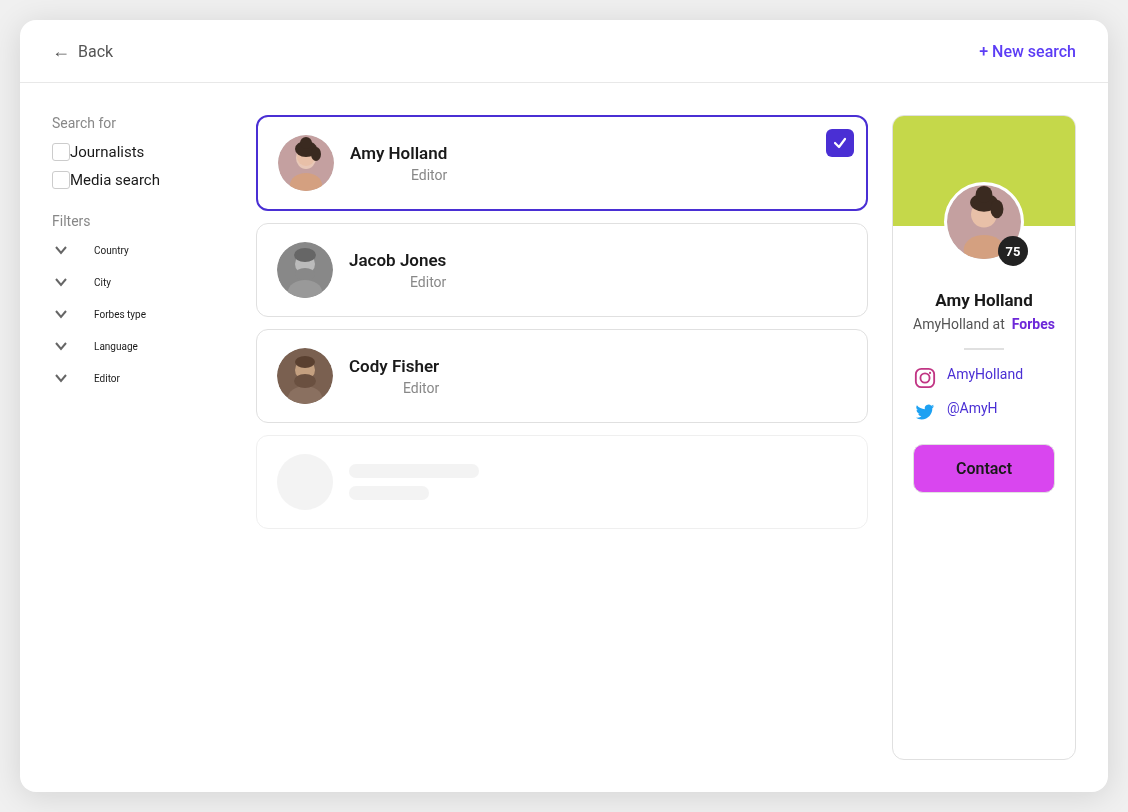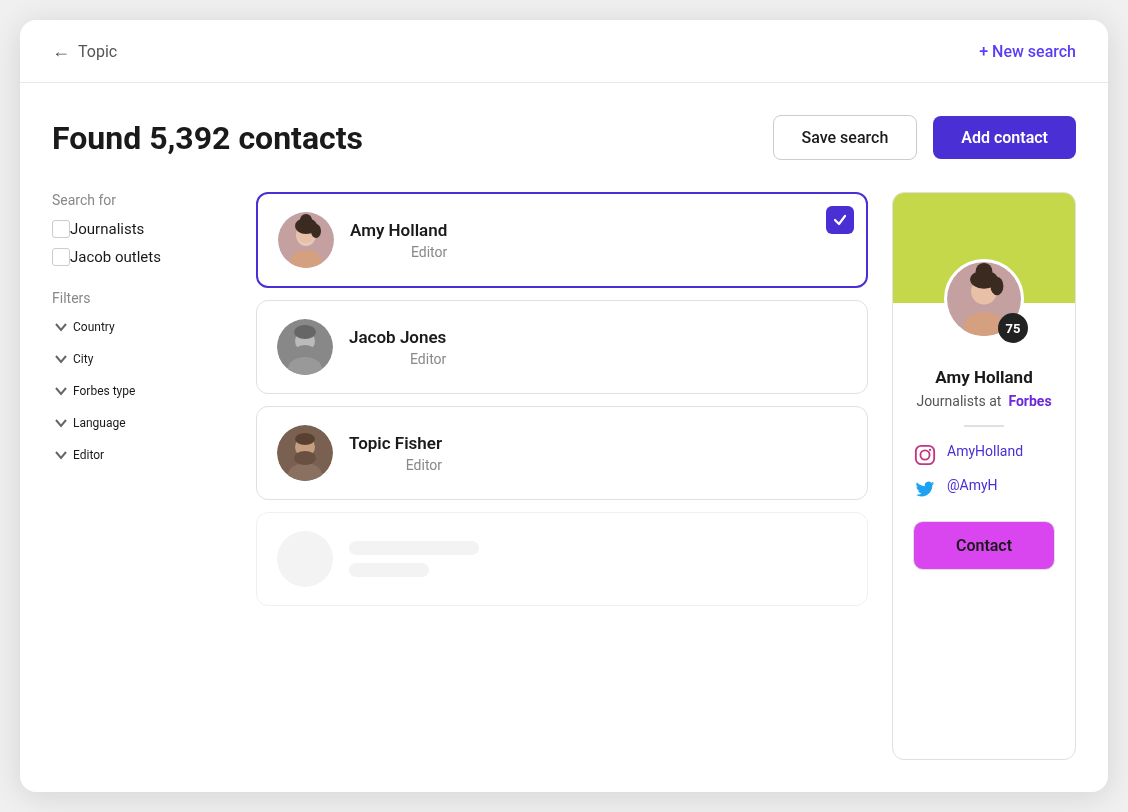--- a/index.html
+++ b/index.html
@@ -141,23 +141,23 @@
       color: #888;
       margin-bottom: 12px;
       font-weight: 400;
     }
     .filter-list {
       list-style: none;
     }
     .filter-item {
       display: flex;
       align-items: center;
-      gap: 3px;
+      gap: 24px;
       margin-bottom: 14px;
-      font-size: 12px;
+      font-size: 10px;
       color: #1a1a1a;
       cursor: pointer;
     }
     .chevron-icon {
       width: 18px;
       height: 18px;
       color: #666;
       flex-shrink: 0;
     }
     
@@ -353,47 +353,40 @@
     }
   </style>
 </head>
 <body>
 
 <div class="app-window">
 
   <div class="top-nav">
     <button class="back-btn">
       <span class="arrow">←</span>
-      <span>Topic</span>
+      <span>Back</span>
     </button>
     <button class="new-search-btn">+ New search</button>
   </div>
 
   <div class="main-content">
 
-    <div class="header-row">
-      <h1 class="found-title">Found 5,392 contacts</h1>
-      <div class="header-actions">
-        <button class="save-search-btn">Save search</button>
-        <button class="add-contact-btn">Add contact</button>
-      </div>
-    </div>
 
     <div class="body-layout">
 
       <div class="sidebar">
         <div class="sidebar-section-label">Search for</div>
         <ul class="search-type-list">
           <li class="search-type-item">
             <span class="checkbox"></span>
             <span>Journalists</span>
           </li>
           <li class="search-type-item">
             <span class="checkbox"></span>
-            <span>Jacob outlets</span>
+            <span>Media search</span>
           </li>
         </ul>
 
         <div class="filters-label">Filters</div>
         <ul class="filter-list">
           <li class="filter-item">
             <svg class="chevron-icon" viewBox="0 0 18 18" fill="none">
                 <polyline points="4,6 9,12 14,6" stroke="#666" stroke-width="2" fill="none"></polyline>
               </svg>
             <span>Country</span>
@@ -476,21 +469,21 @@
               <circle cx="28" cy="28" r="28" fill="#7a6050"></circle>
               <circle cx="28" cy="22" r="10" fill="#c4a080"></circle>
               <ellipse cx="28" cy="50" rx="17" ry="12" fill="#8a7060"></ellipse>
 
               <ellipse cx="28" cy="33" rx="11" ry="7" fill="#6a5040"></ellipse>
 
               <ellipse cx="28" cy="14" rx="10" ry="6" fill="#5a4030"></ellipse>
             </svg>
           </div>
           <div class="contact-info">
-            <div class="contact-name">Topic Fisher</div>
+            <div class="contact-name">Cody Fisher</div>
             <div class="contact-role">Editor</div>
           </div>
         </div>
 
         <div class="contact-card skeleton">
           <div class="skeleton-avatar"></div>
           <div class="contact-info">
             <div class="skeleton-line" style="width: 130px; margin-bottom: 8px;"></div>
             <div class="skeleton-line" style="width: 80px;"></div>
           </div>
@@ -511,21 +504,21 @@
                 <circle cx="40" cy="10" r="9" fill="#3a2a20"></circle>
               </svg>
             </div>
             <div class="score-badge">75</div>
           </div>
         </div>
 
         <div class="detail-body">
           <div class="detail-name">Amy Holland</div>
           <div class="detail-role">
-            <span>Journalists at</span>
+            <span>AmyHolland at</span>
             &nbsp;<strong>Forbes</strong>
           </div>
           <div class="divider"></div>
 
           <div class="social-links">
             <div class="social-link">
               <span class="social-icon instagram-icon">
                 <svg width="22" height="22" viewBox="0 0 24 24" fill="none">
                   <rect x="2" y="2" width="20" height="20" rx="6" ry="6" stroke="#c13584" stroke-width="2" fill="none"></rect>
                   <circle cx="12" cy="12" r="5" stroke="#c13584" stroke-width="2" fill="none"></circle>

